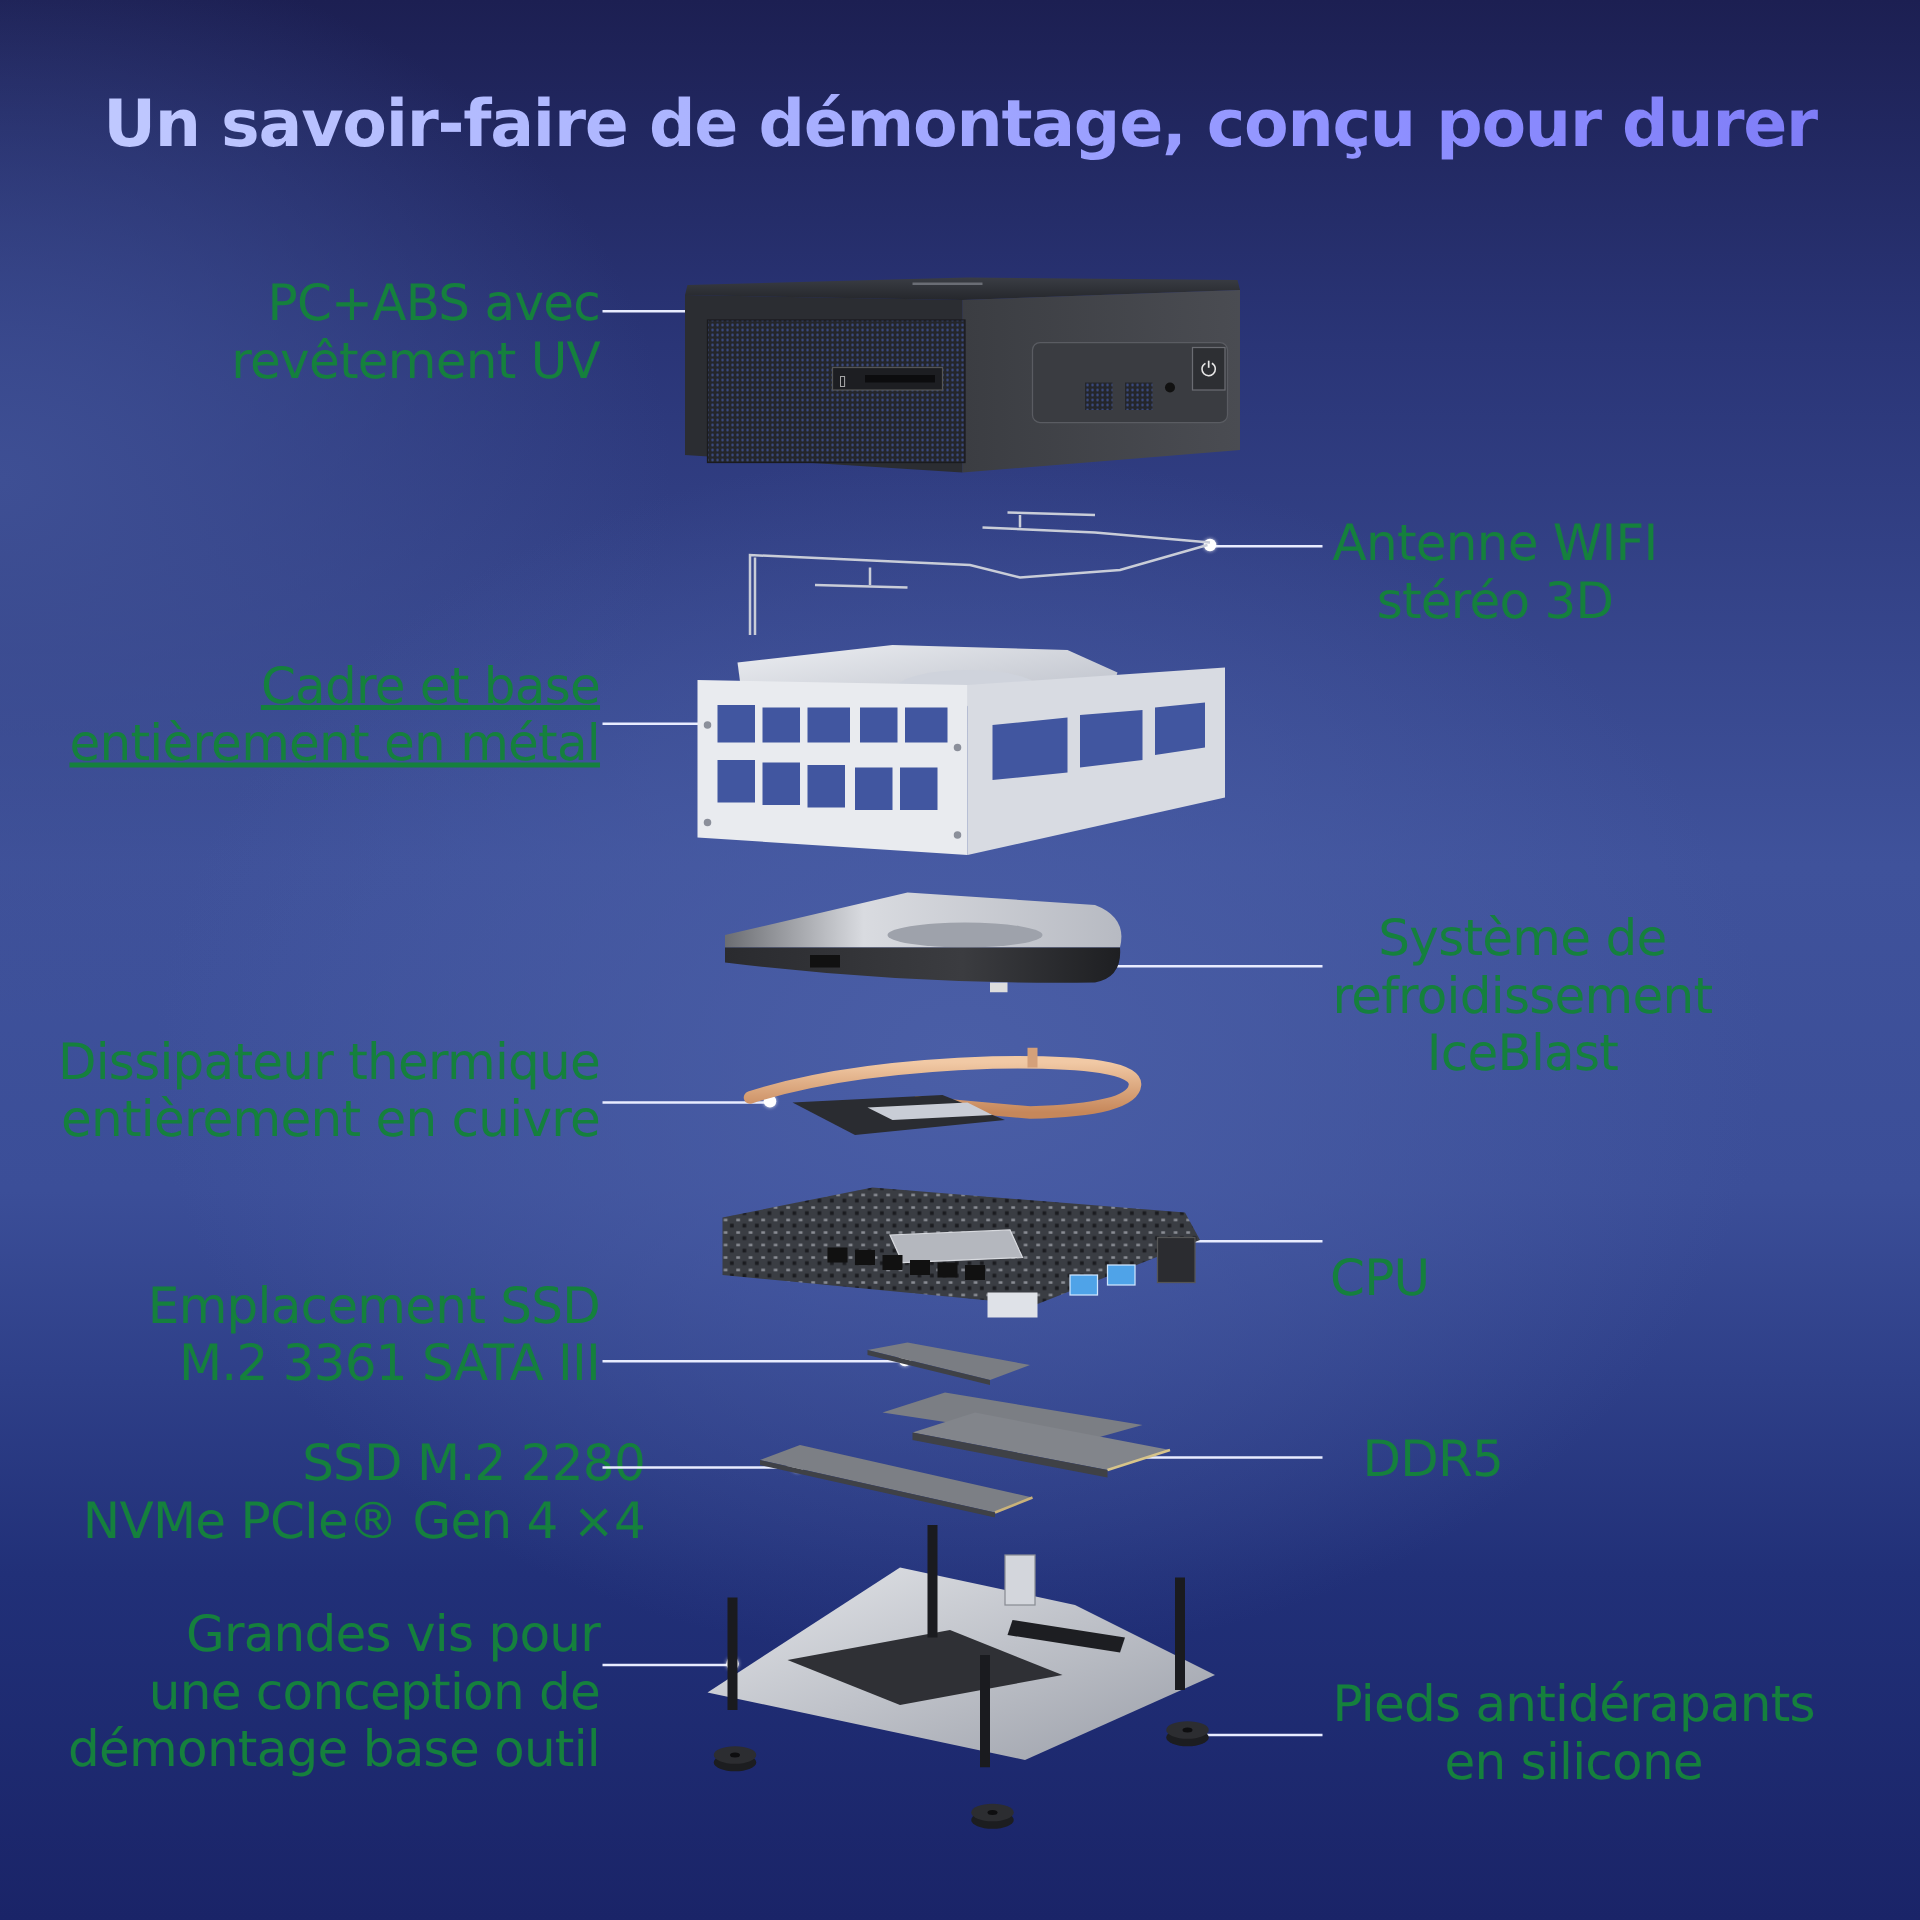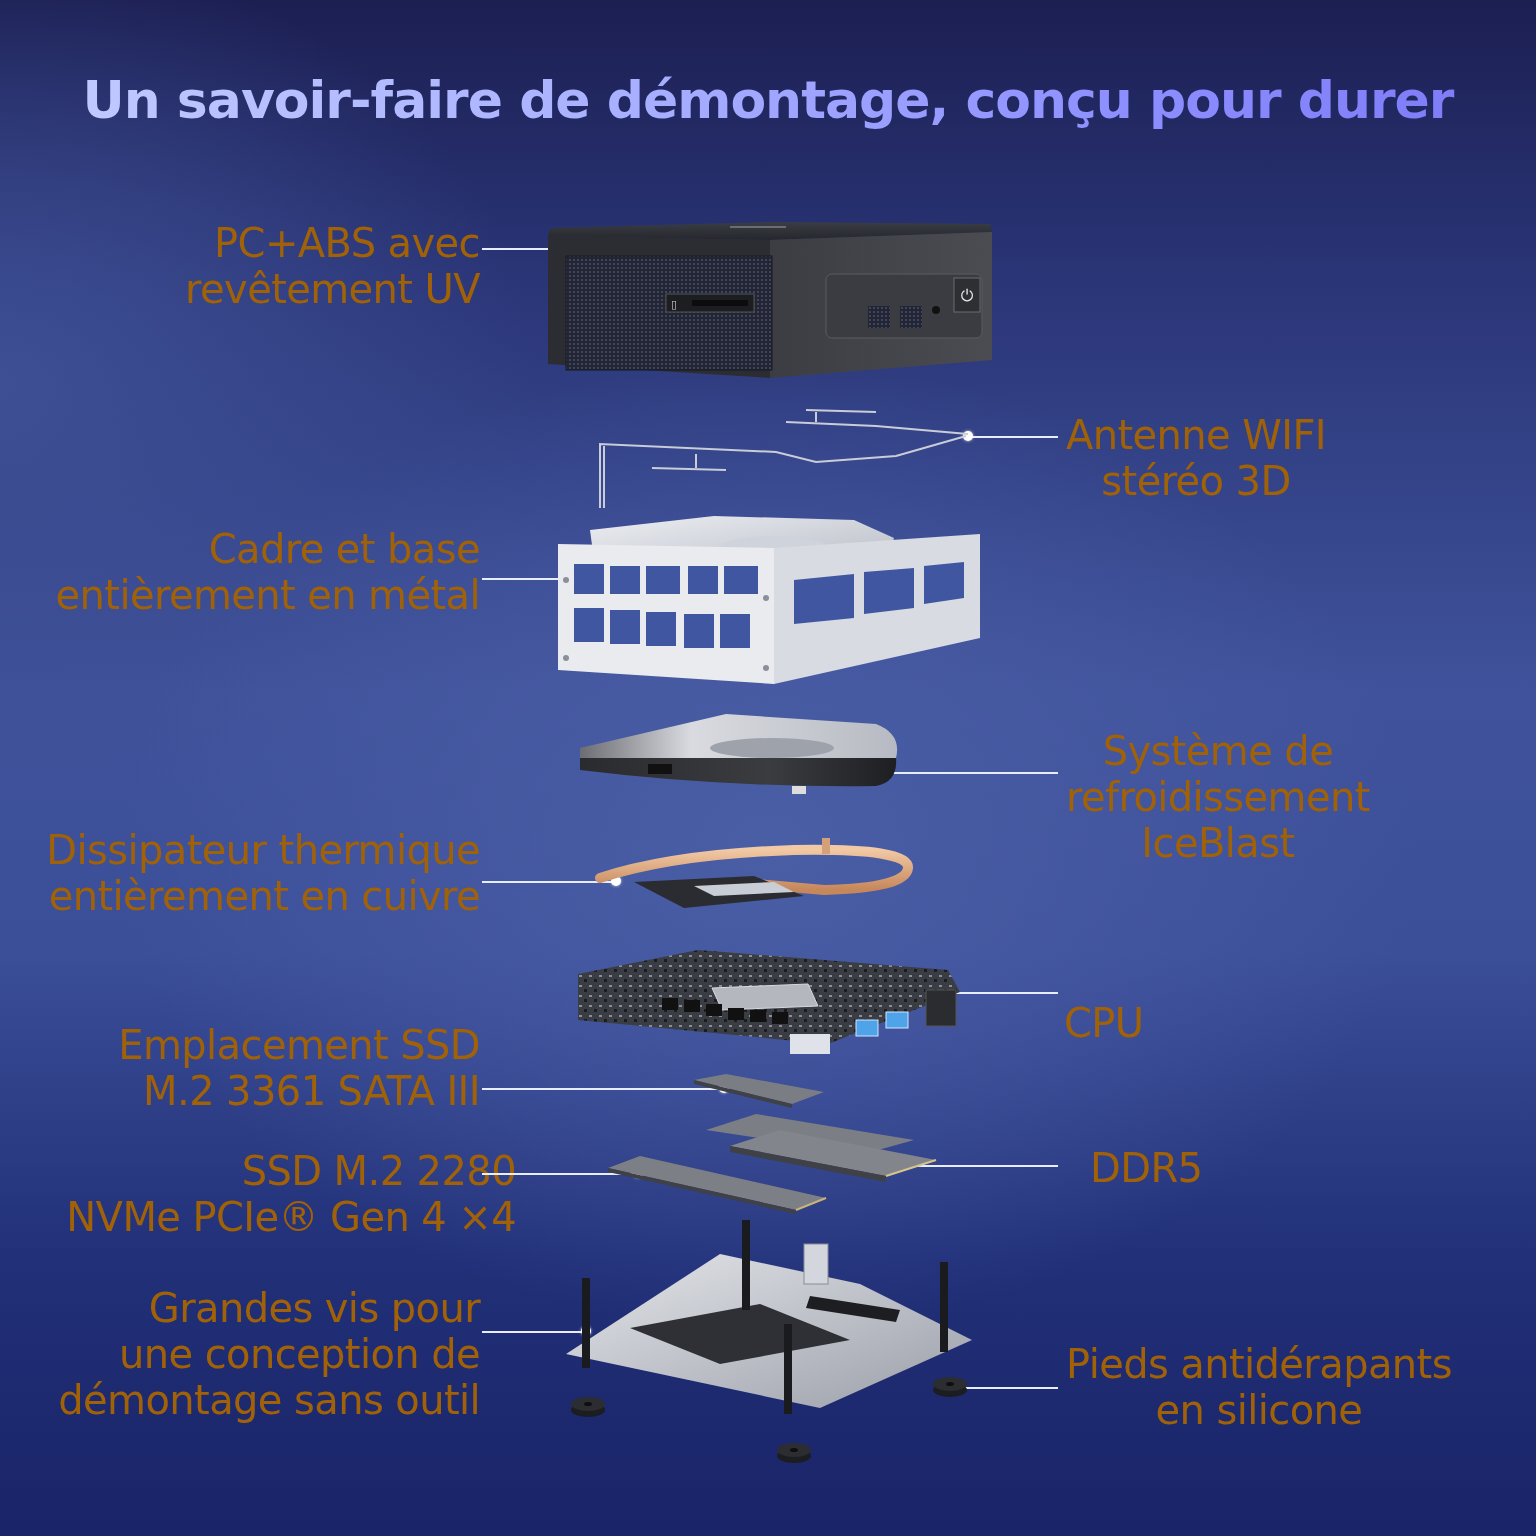--- a/index.html
+++ b/index.html
@@ -12,49 +12,49 @@
       linear-gradient(180deg, #1c1f52 0%, #2a3577 18%, #3f529b 45%, #3b4e98 62%, #213078 82%, #1a2468 100%);
   }
   .title {
     position: absolute; left: 0; top: 70px; width: 1536px; text-align: center;
     font-family: "DejaVu Sans", sans-serif; font-weight: bold; font-size: 52px;
     letter-spacing: -1px;
     background: linear-gradient(90deg, #c3ccff 0%, #a9b1ff 40%, #8c8dff 75%, #7c79f5 100%);
     -webkit-background-clip: text; background-clip: text; color: transparent;
   }
   .label {
-    position: absolute; color: #a16207; font-family: "DejaVu Sans", sans-serif;
+    position: absolute; color: #15803d; font-family: "DejaVu Sans", sans-serif;
     font-size: 40px; line-height: 46px; letter-spacing: -0.6px; white-space: pre;
   }
   .label.left { text-align: right; }
   .label.right { text-align: center; }
   .leader { position: absolute; height: 1.5px; background: #e8ecff; }
   .dot { position: absolute; width: 10px; height: 10px; border-radius: 50%; background: #ffffff;
          box-shadow: 0 0 3px rgba(255,255,255,0.8); }
   .part { position: absolute; }
   svg { display: block; }
 </style>
 </head>
 <body>
 
 <div class="title">Un savoir-faire de démontage, conçu pour durer</div>
 
 <div class="label left" style="right:1056px; top:220px;">PC+ABS avec
 revêtement UV</div>
-<div class="label left" style="right:1056px; top:526px;">Cadre et base
+<div class="label left" style="right:1056px; top:526px;text-decoration:underline;">Cadre et base
 entièrement en métal</div>
 <div class="label left" style="right:1056px; top:827px;">Dissipateur thermique
 entièrement en cuivre</div>
 <div class="label left" style="right:1056px; top:1022px;">Emplacement SSD
 M.2 3361 SATA III</div>
 <div class="label left" style="right:1020px; top:1148px;">SSD M.2 2280
 NVMe PCIe® Gen 4 ×4</div>
 <div class="label left" style="right:1056px; top:1285px;">Grandes vis pour
 une conception de
-démontage sans outil</div>
+démontage base outil</div>
 
 <div class="label right" style="left:1066px; top:412px;">Antenne WIFI
 stéréo 3D</div>
 <div class="label right" style="left:1066px; top:728px;">Système de
 refroidissement
 IceBlast</div>
 <div class="label right" style="left:1064px; top:1000px;">CPU</div>
 <div class="label right" style="left:1090px; top:1145px;">DDR5</div>
 <div class="label right" style="left:1066px; top:1341px;">Pieds antidérapants
 en silicone</div>

